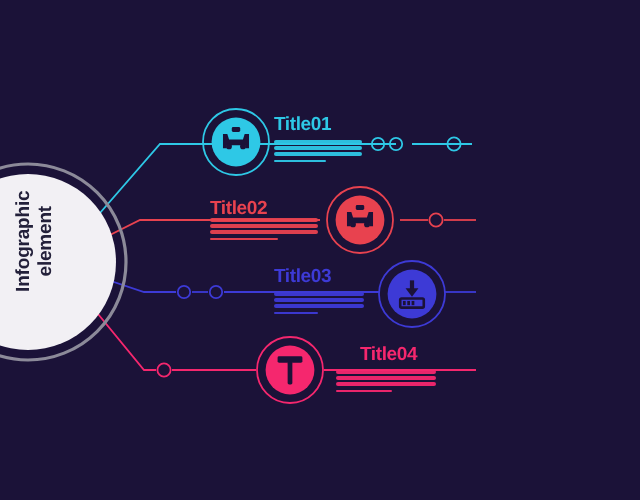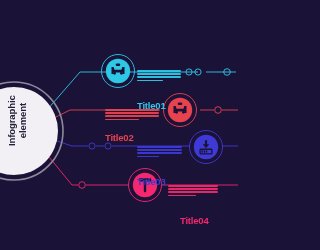--- a/index.html
+++ b/index.html
@@ -12,21 +12,20 @@
   #stage{position:absolute;inset:0;width:238px;height:250px;}
   svg.layer{position:absolute;left:0;top:0;width:238px;height:250px;}
 
   .title{
     position:absolute;
     font-weight:bold;
     font-size:9.5px;
     letter-spacing:-0.2px;
     white-space:nowrap;
     line-height:1;
-    margin-top:43px;
   }
   .body-lines{position:absolute;}
   .body-lines i{
     display:block;
     height:1.6px;
     margin-bottom:1.6px;
     border-radius:1px;
     opacity:.95;
   }
   .hub-label{
@@ -129,21 +128,21 @@
   </svg>
 
   <div class="title" id="t1" style="left: 137px; top: 58px; color: rgb(46, 200, 230);">Title01</div>
   <div class="body-lines" id="b1" style="left:137px;top:70px;" title="Lorem ipsum dolor sit amet, consectetur adipiscing elit, sed do eiusmod tempor incididunt ut labore et dolore magna aliqua. Ut enim ad minim veniam">
       <i style="width: 44px; background: rgb(46, 200, 230);"></i>
       <i style="width: 44px; background: rgb(46, 200, 230);"></i>
       <i style="width: 44px; background: rgb(46, 200, 230);"></i>
       <i style="width: 26px; background: rgb(46, 200, 230);"></i>
     </div>
 
-  <div class="title" id="t2" style="left: 105px; top: 90px; color: rgb(232, 66, 79);">Title02</div>
+  <div class="title" id="t2" style="left: 105px; top: 100px; color: rgb(232, 66, 79);">Title02</div>
   <div class="body-lines" id="b2" style="left:105px;top:109px;" title="Lorem ipsum dolor sit amet, consectetur adipiscing elit, sed do eiusmod tempor incididunt ut labore et dolore magna aliqua. Ut enim ad minim veniam">
       <i style="width: 54px; background: rgb(232, 66, 79);"></i>
       <i style="width: 54px; background: rgb(232, 66, 79);"></i>
       <i style="width: 54px; background: rgb(232, 66, 79);"></i>
       <i style="width: 34px; background: rgb(232, 66, 79);"></i>
     </div>
 
   <div class="title" id="t3" style="left: 137px; top: 134px; color: rgb(61, 58, 214);">Title03</div>
   <div class="body-lines" id="b3" style="left:137px;top:146px;" title="Lorem ipsum dolor sit amet, consectetur adipiscing elit, sed do eiusmod tempor incididunt ut labore et dolore magna aliqua. Ut enim">
       <i style="width: 45px; background: rgb(61, 58, 214);"></i>

